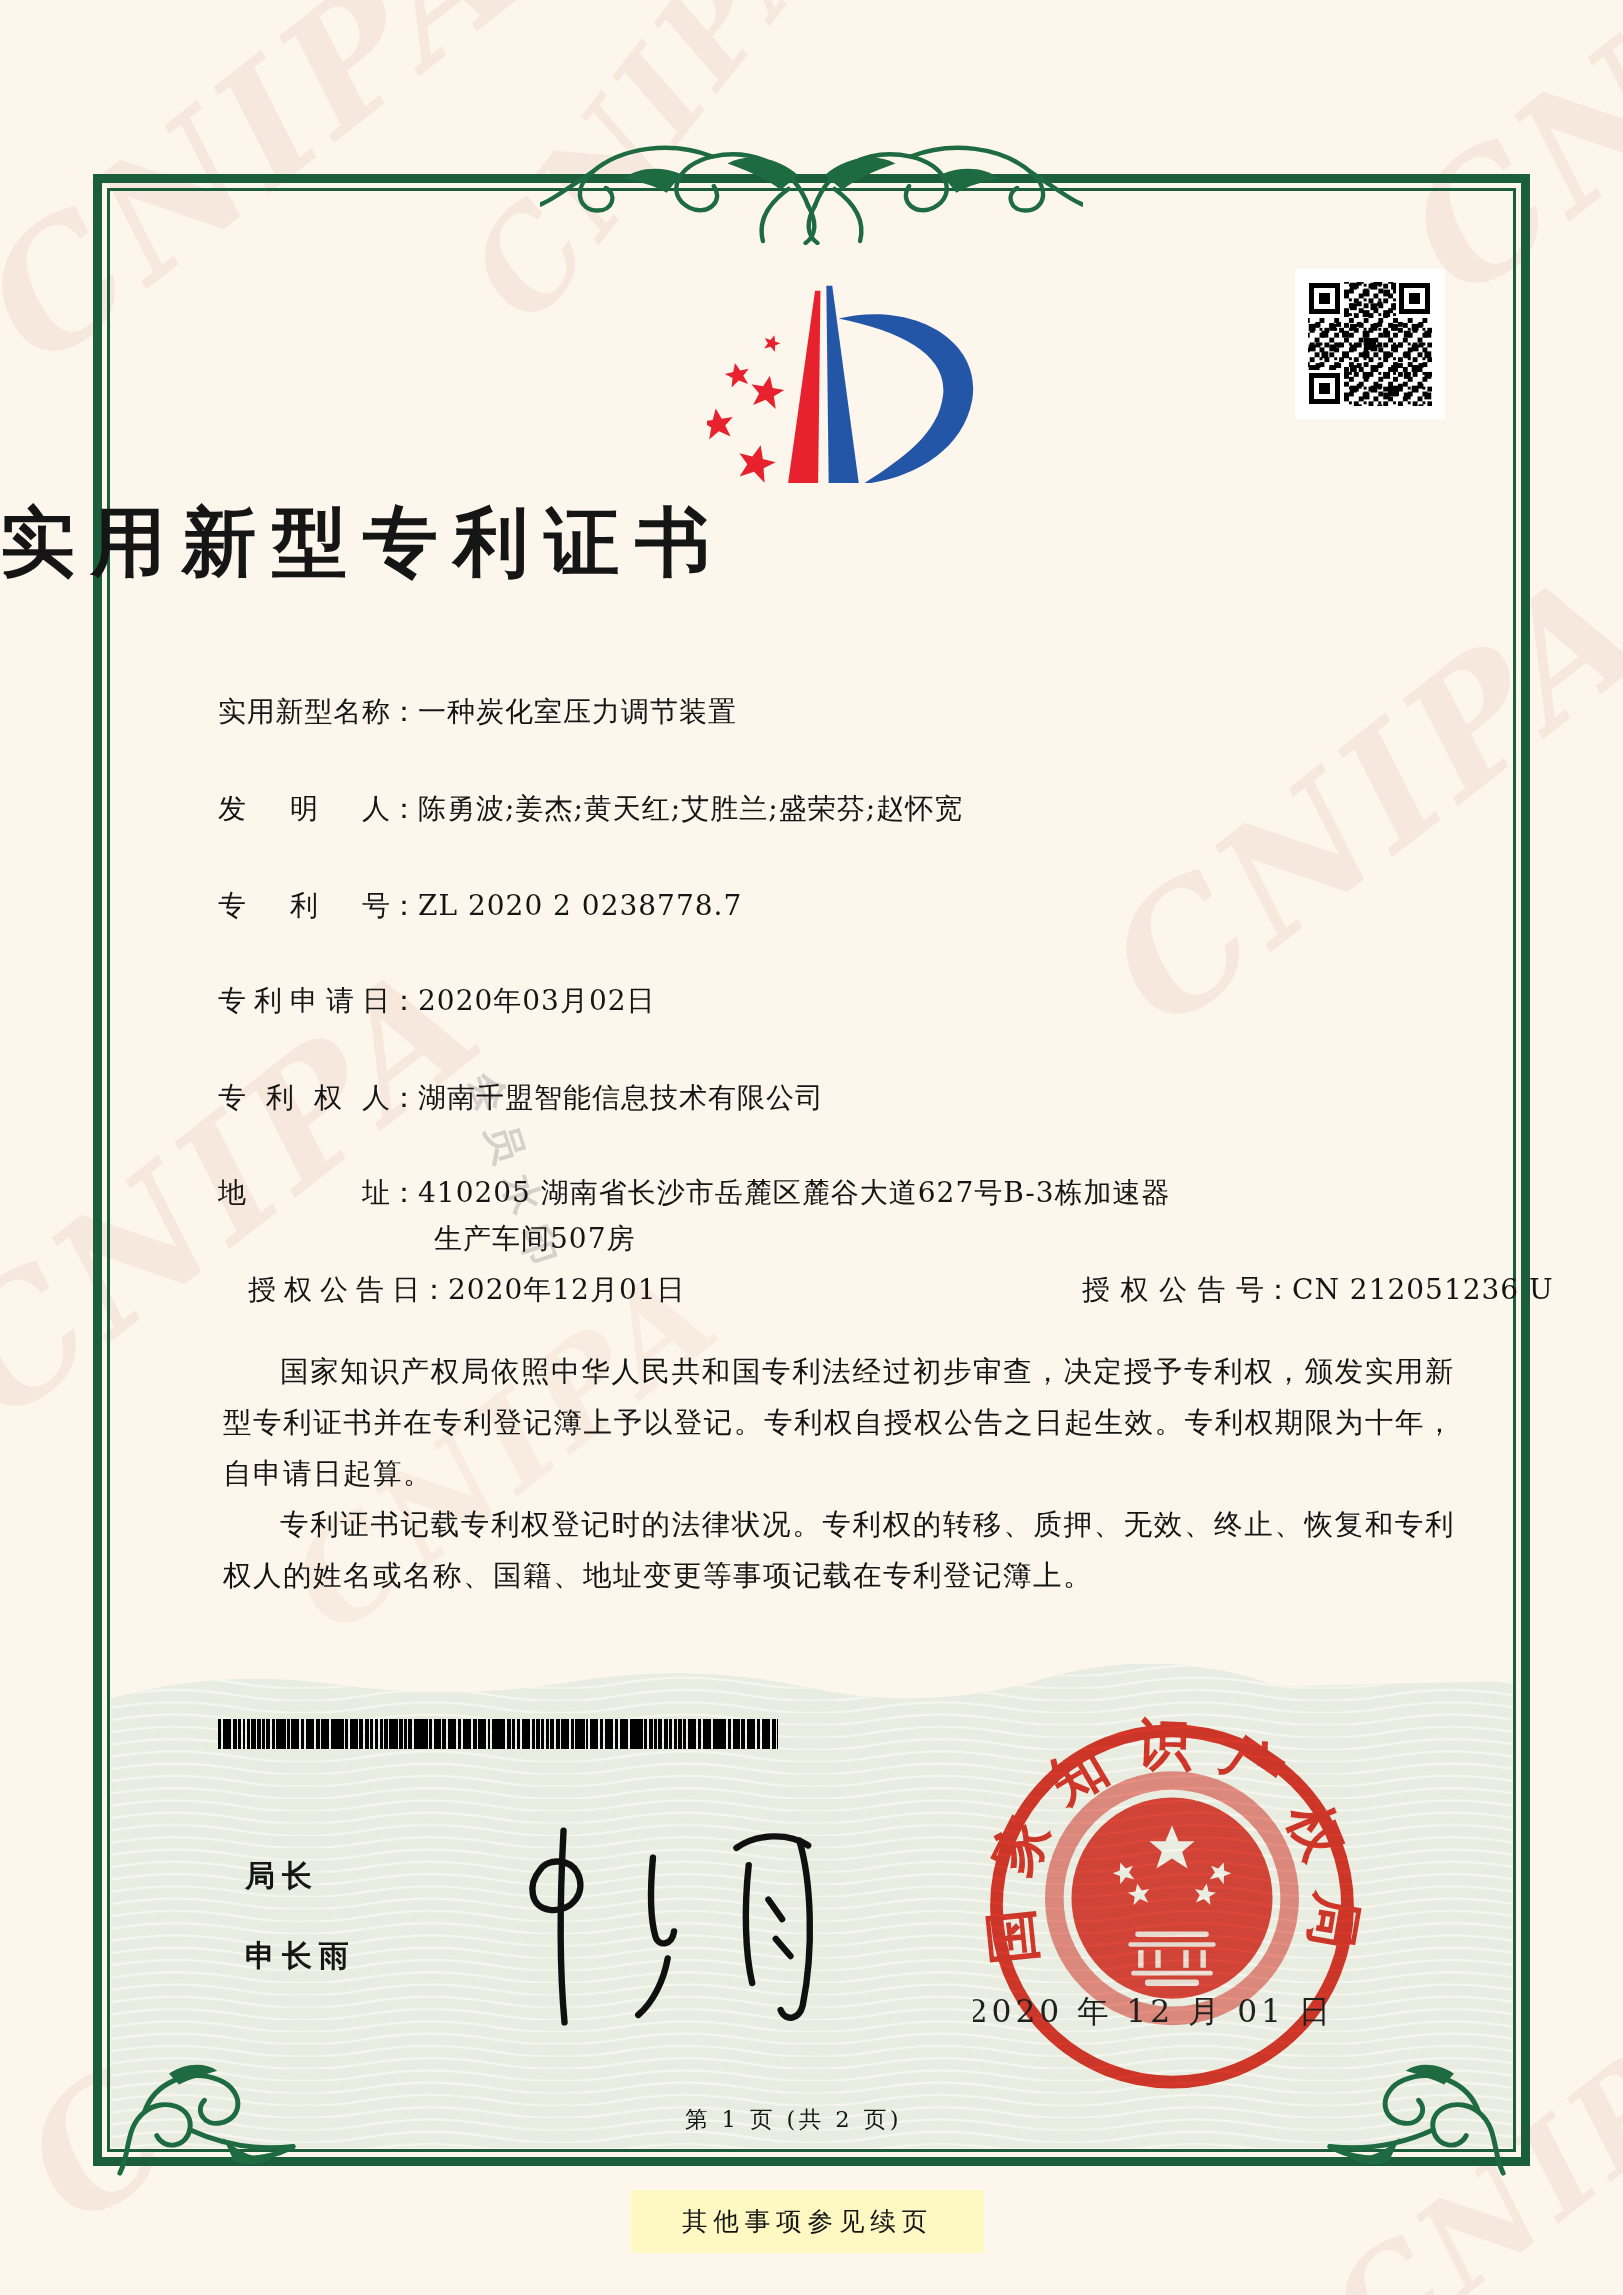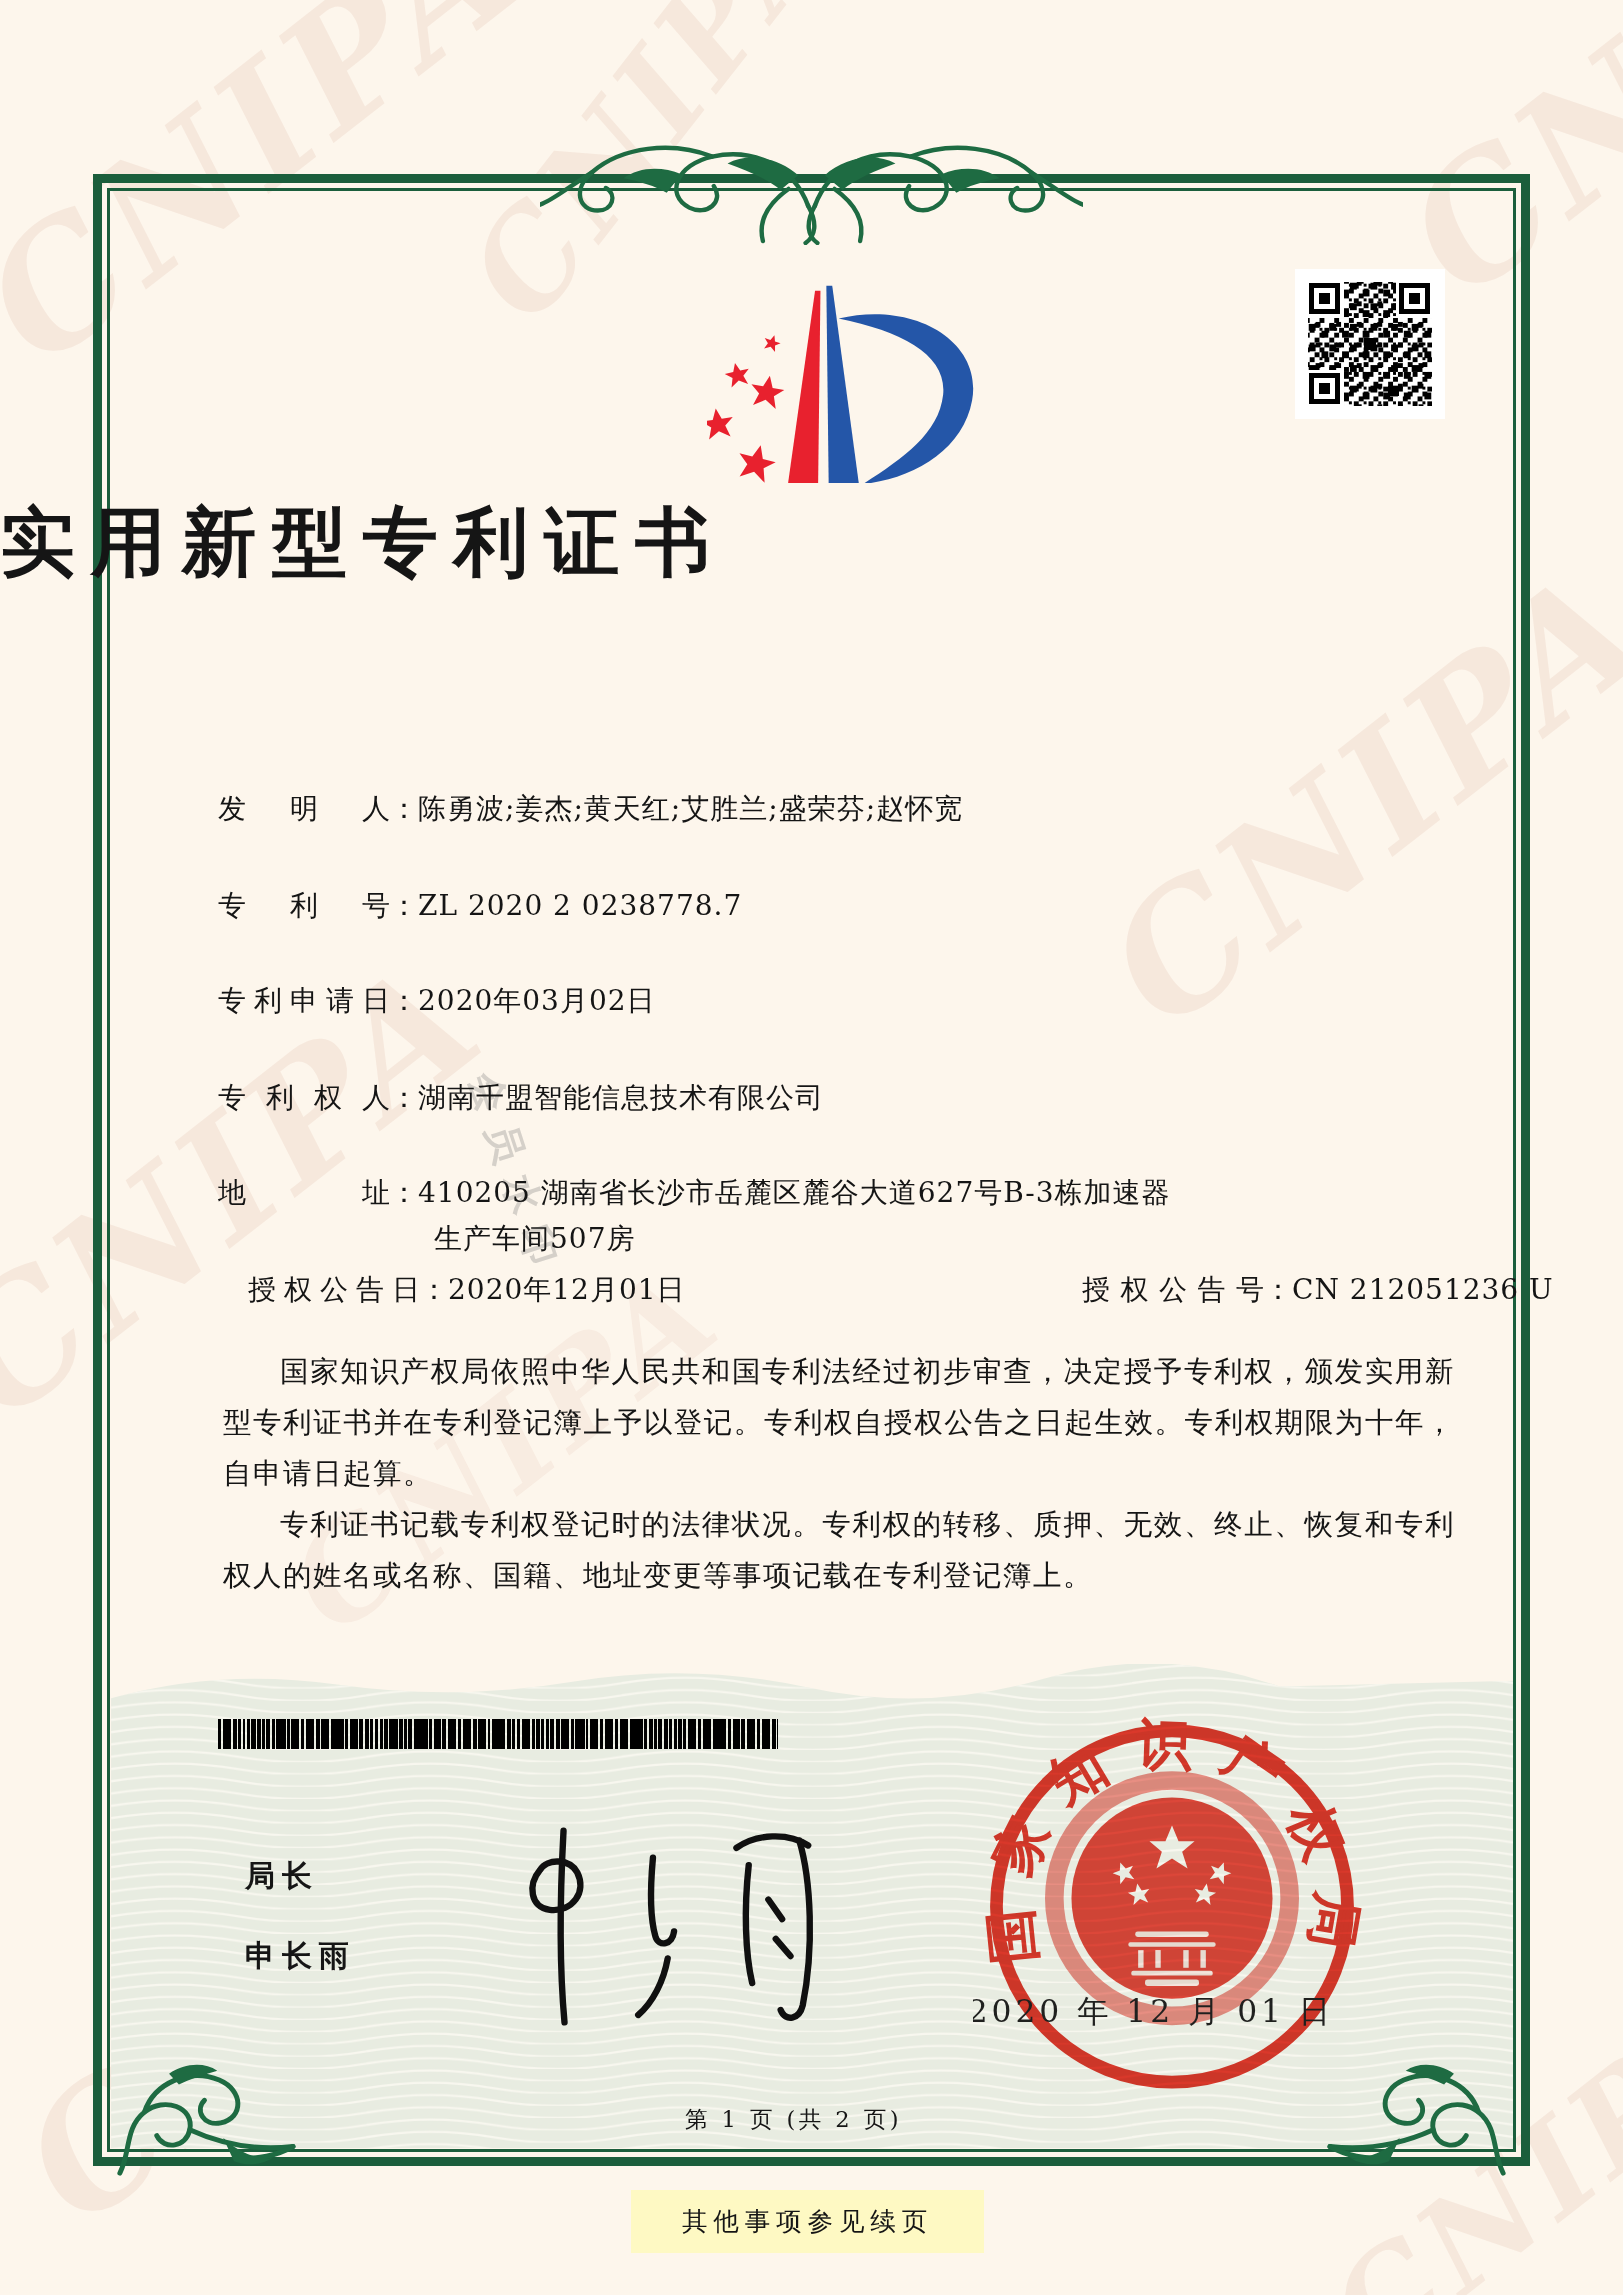--- a/index.html
+++ b/index.html
@@ -209,20 +209,23 @@
       <rect x="48" y="48" width="24" height="24"></rect>
         <rect x="232" y="48" width="24" height="24"></rect>
         <rect x="48" y="232" width="24" height="24"></rect>
       <rect x="140" y="140" width="26" height="26"></rect>
         <rect x="190" y="238" width="22" height="22"></rect>
     </g>
   </svg>
 
   <div class="title">实用新型专利证书</div>
 
+  <div class="row" style="top:693px;">
+    <span class="lbl">实用新型名称</span><span>：</span><span class="val">一种炭化室压力调节装置</span>
+  </div>
   <div class="row" style="top:790px;">
     <span class="lbl">发明人</span><span>：</span><span class="val">陈勇波;姜杰;黄天红;艾胜兰;盛荣芬;赵怀宽</span>
   </div>
   <div class="row" style="top:887px;">
     <span class="lbl">专利号</span><span>：</span><span class="val">ZL 2020 2 0238778.7</span>
   </div>
   <div class="row" style="top:982px;">
     <span class="lbl">专利申请日</span><span>：</span><span class="val">2020年03月02日</span>
   </div>
   <div class="row" style="top:1079px;">

